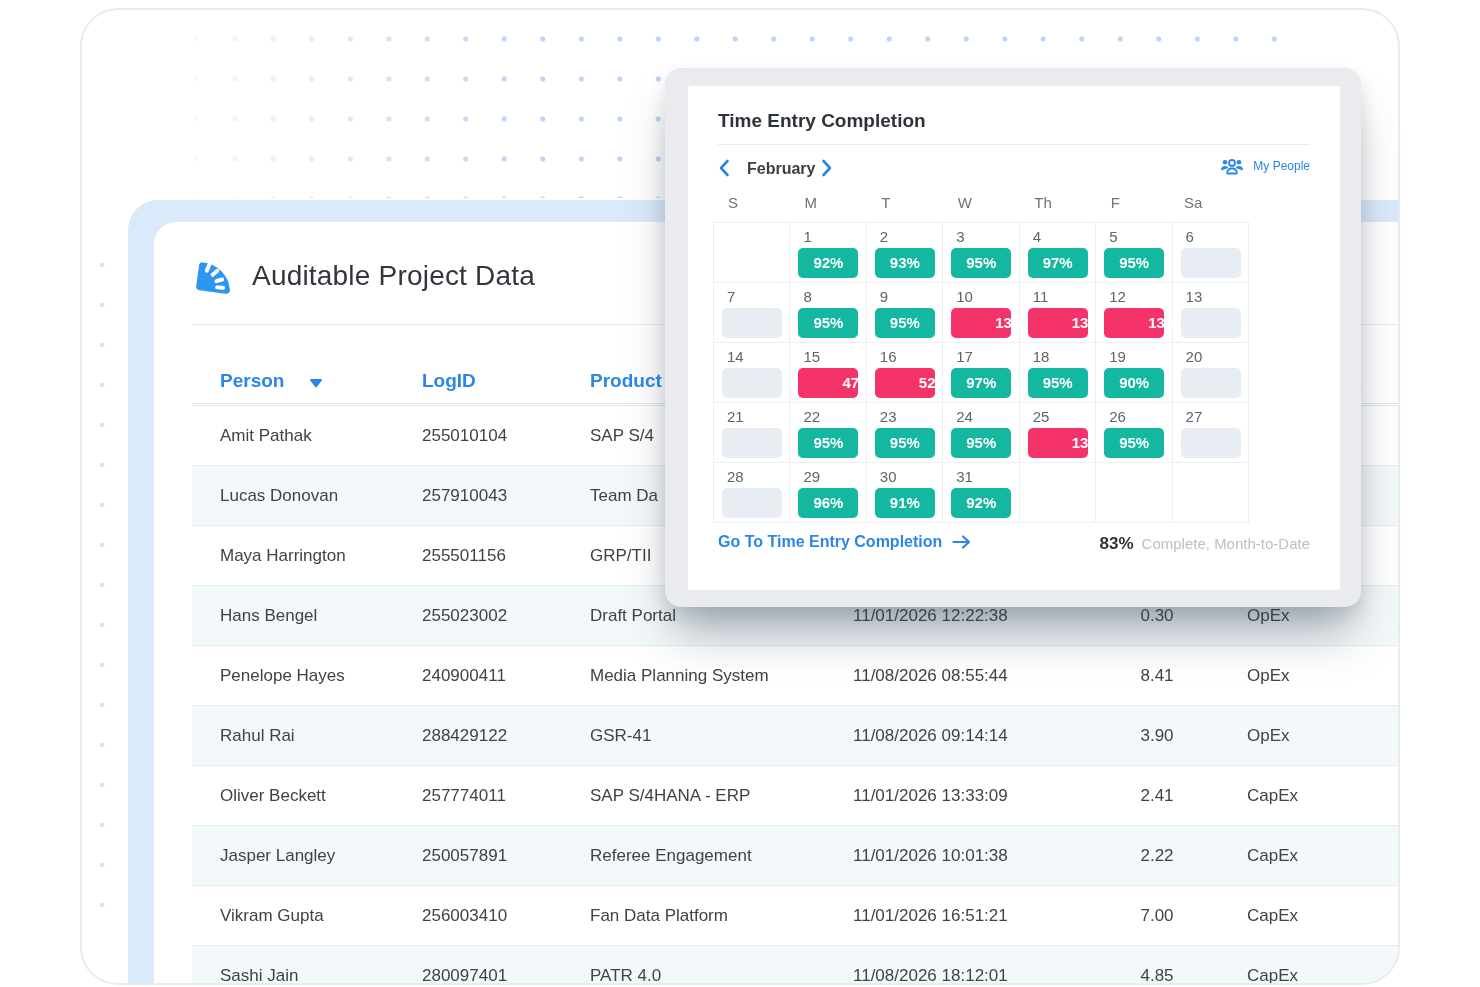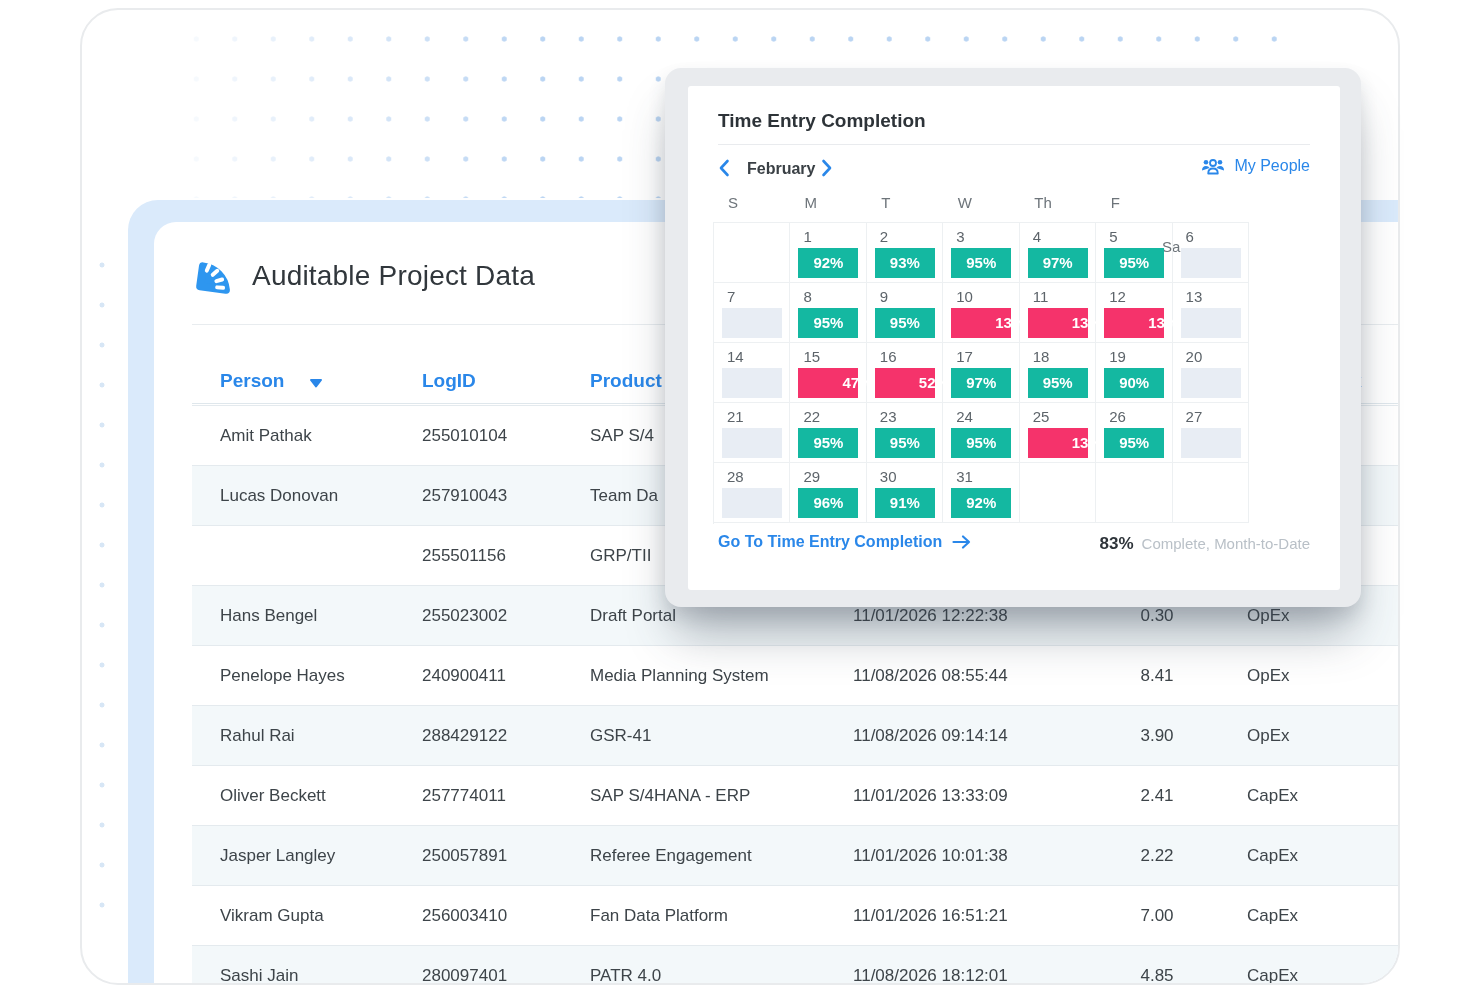--- a/index.html
+++ b/index.html
@@ -71,33 +71,33 @@
     box-shadow:0 35px 48px -10px rgba(52,62,78,.38), 0 10px 18px rgba(52,62,78,.14);
   }
   .cal-card { position:absolute; left:23px; top:18px; right:21px; bottom:17px; background:#fff; border-radius:3px; }
   .cal-title { position:absolute; left:30px; top:24px; font-size:19px; font-weight:600; color:#2d3338; }
   .cal-divider { position:absolute; left:30px; right:30px; top:58px; height:1px; background:#e9ebee; }
   .chev { position:absolute; top:73px; width:12px; height:18px; color:var(--accent,#2a87e9); cursor:pointer; }
   .chev-left { left:30px; } .chev-right { left:133px; }
   .cal-month { position:absolute; left:59px; top:74px; font-size:16px; font-weight:600; color:#3a4045; }
   .people-link {
     position:absolute; right:30px; top:71px; display:flex; align-items:center; gap:9px;
-    color:var(--accent,#2a87e9); font-size:16px; cursor:pointer;
+    color:var(--accent,#2a87e9); font-size:12px; cursor:pointer;
   }
   .weekday-row { position:absolute; left:25px; top:108px; width:536px; height:24px; }
   .weekday-row span { position:absolute; top:0; font-size:15px; color:#6d747a; }
   .cal-grid {
     position:absolute; left:25px; top:136px; width:536px; height:302px;
     display:grid; grid-template-columns:repeat(7,1fr); grid-template-rows:repeat(5,60px);
     border-top:1px solid #edf0f2; border-left:1px solid #edf0f2;
   }
   .ccell { position:relative; border-right:1px solid #edf0f2; border-bottom:1px solid #edf0f2; }
   .daynum { position:absolute; left:13px; top:5px; font-size:15px; color:#5d646a; }
   .badge {
-    position:absolute; left:8px; top:25px; width:60px; height:30px; border-radius:0;
+    position:absolute; left:8px; top:25px; width:60px; height:30px; border-radius:5px;
     line-height:30px; text-align:center; font-size:15px; font-weight:600; color:#fff; cursor:pointer;
   }
   .badge.good  { background:var(--good,#14b8a1); }
   .badge.bad   { background:var(--bad,#f5336b);padding-left:44px; }
   .badge.empty { background:var(--empty,#e8edf4); cursor:default; }
   .cal-footer-link {
     position:absolute; left:30px; top:447px; display:flex; align-items:flex-start; gap:10px;
     color:var(--accent,#2a87e9); font-size:16px; font-weight:700; cursor:pointer;
   }
   .cal-footer-link svg { margin-top:1px; }
@@ -149,20 +149,21 @@
           </div>
           <div class="row alt" style="top: 243px;">
             <div class="cell c-person">Lucas Donovan</div>
             <div class="cell c-logid">257910043</div>
             <div class="cell c-product">Team Da</div>
             <div class="cell c-timestamp"></div>
             <div class="cell c-hours"></div>
             <div class="cell c-capex"></div>
           </div>
           <div class="row" style="top: 303px;">
+            <div class="cell c-person">Maya Harrington</div>
             <div class="cell c-logid">255501156</div>
             <div class="cell c-product">GRP/TII</div>
             <div class="cell c-timestamp"></div>
             <div class="cell c-hours"></div>
             <div class="cell c-capex"></div>
           </div>
           <div class="row alt" style="top: 363px;">
             <div class="cell c-person">Hans Bengel</div>
             <div class="cell c-logid">255023002</div>
             <div class="cell c-product">Draft Portal</div>
@@ -247,21 +248,21 @@
         <span>My People</span>
       </div>
 
       <div class="weekday-row">
           <span style="left: 15px;">S</span>
           <span style="left: 91.57px;">M</span>
           <span style="left: 168.14px;">T</span>
           <span style="left: 244.71px;">W</span>
           <span style="left: 321.28px;">Th</span>
           <span style="left: 397.85px;">F</span>
-          <span style="left: 449px; margin-top: 44px;">Sa</span>
+          <span style="left: 471px;">Sa</span>
         </div>
       <div class="cal-grid">
           <div class="ccell"></div>
           <div class="ccell">
             <span class="daynum">1</span>
             <div class="badge good">92%</div>
           </div>
           <div class="ccell">
             <span class="daynum">2</span>
             <div class="badge good">93%</div>

